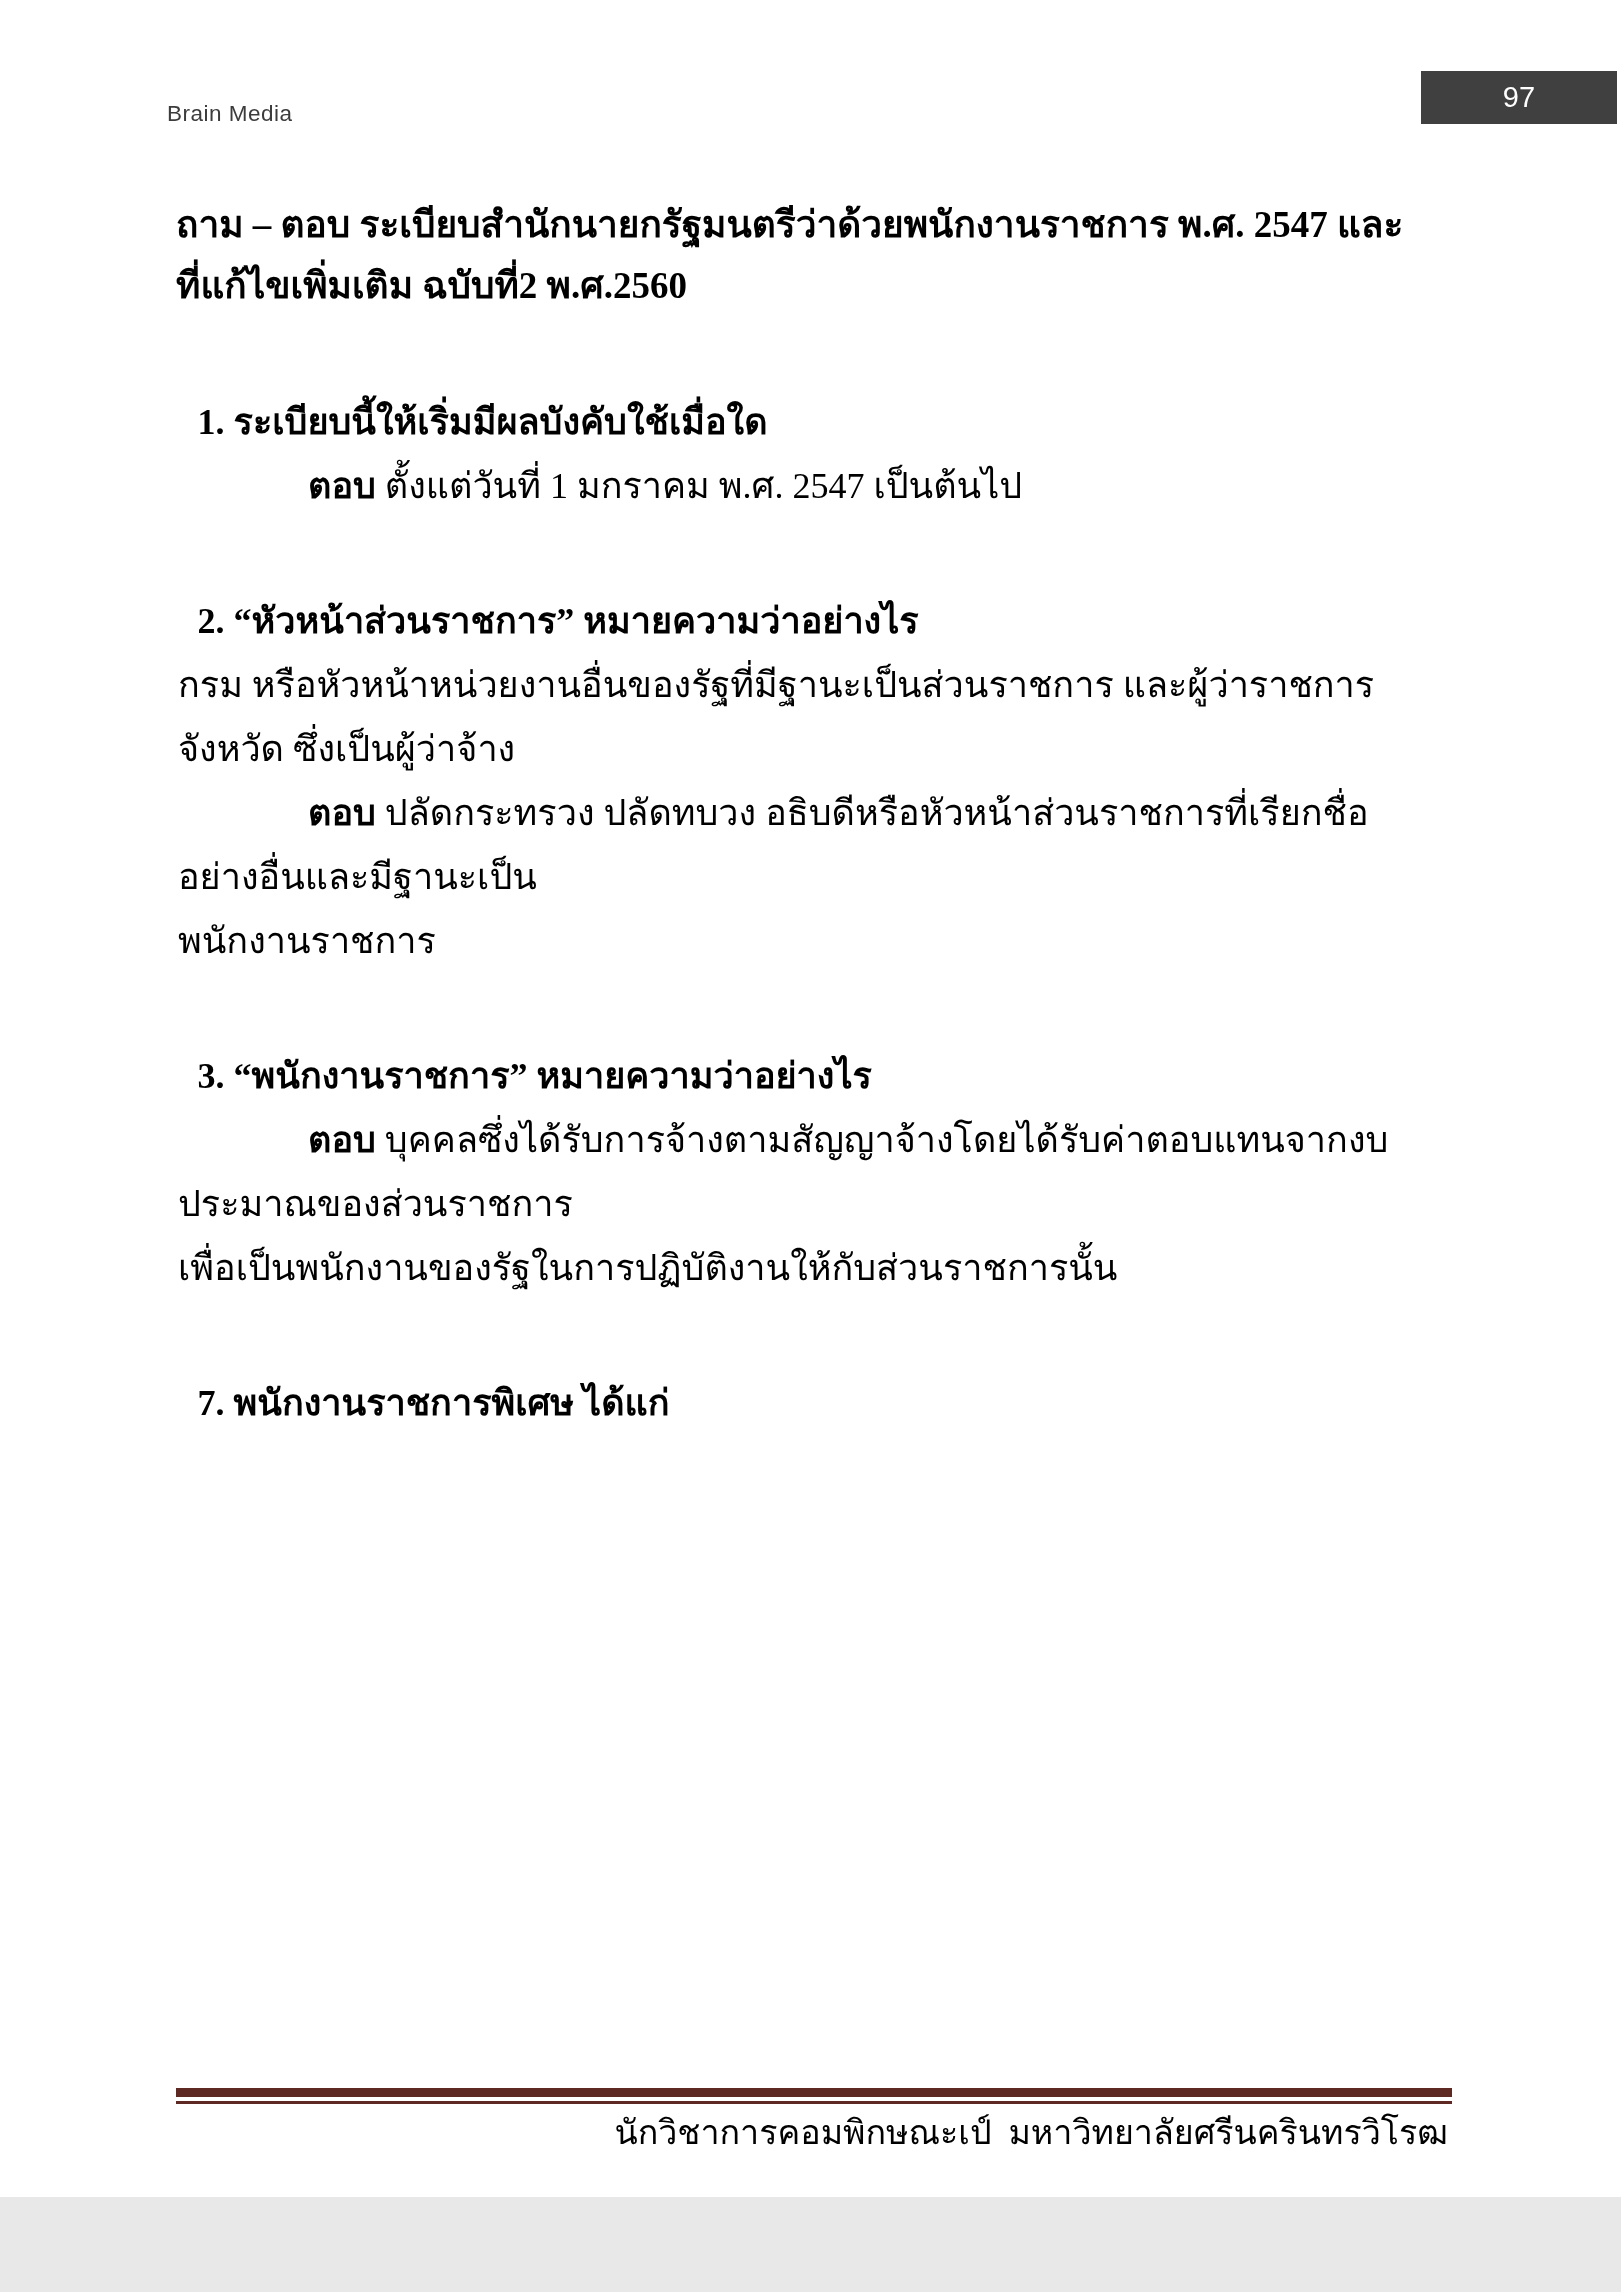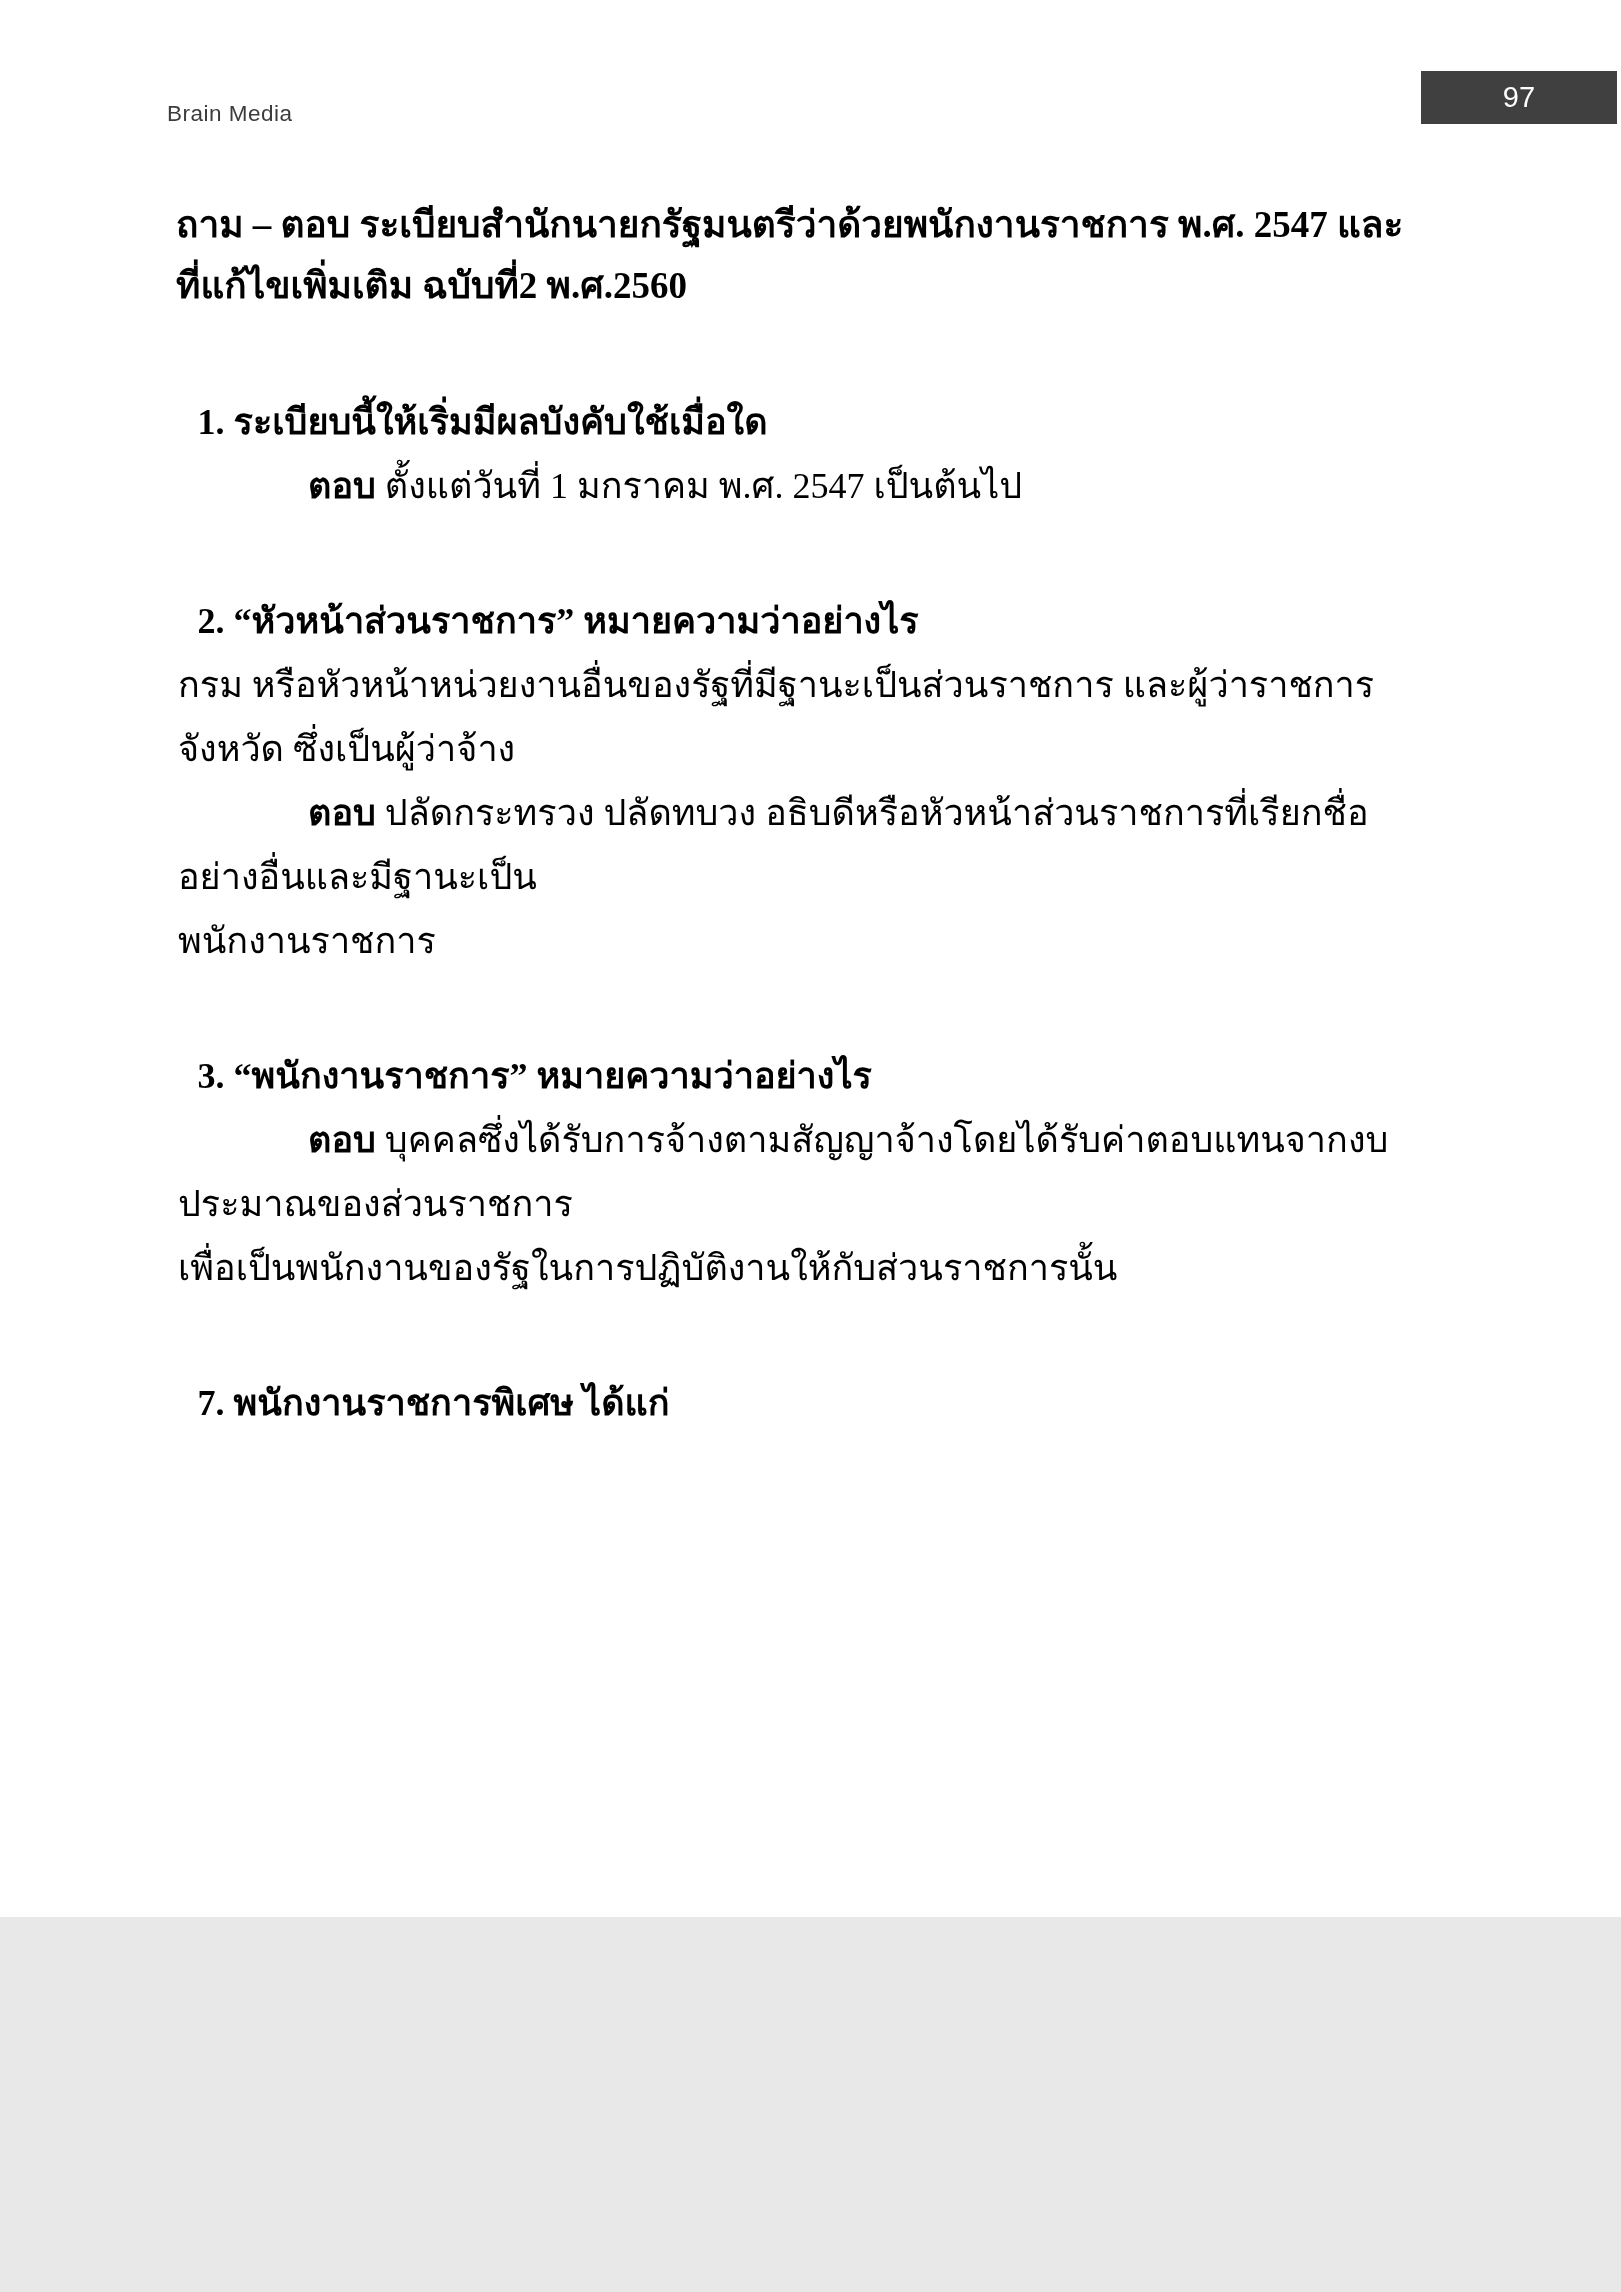--- a/index.html
+++ b/index.html
@@ -1,19 +1,19 @@
 <!DOCTYPE html>
 <html><head>
 <meta charset="utf-8">
 <style>
   html, body { margin: 0; padding: 0; background: #e8e8e8; }
   .page {
     position: relative;
     width: 1621px;
-    height: 1917px;
+    height: 2197px;
     margin: 0 auto;
     background: #ffffff;
     color: #000000;
     font-family: "Liberation Serif", "DejaVu Serif", serif;
     overflow: hidden;
   }
 
   .brand {
     position: absolute;
     left: 167px;

